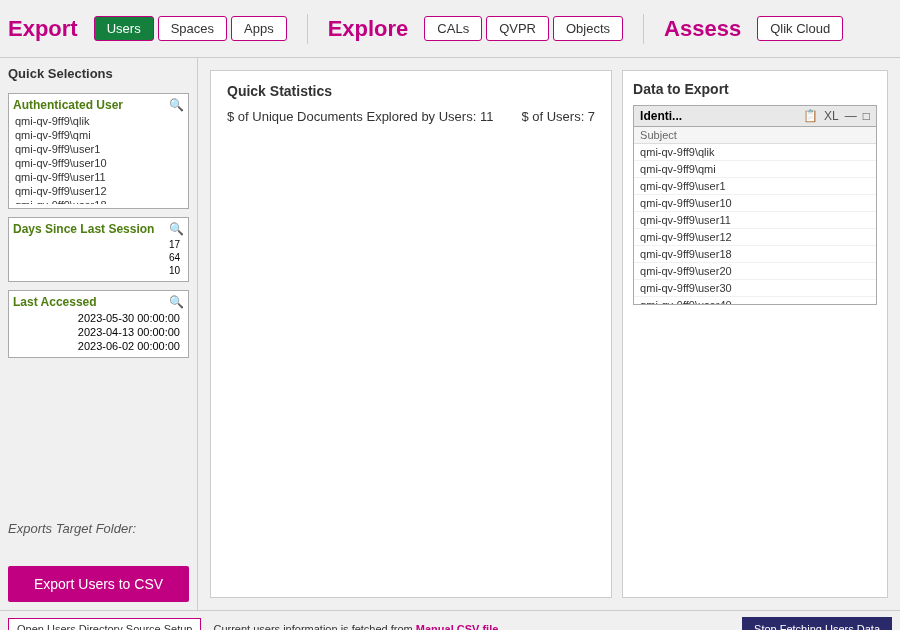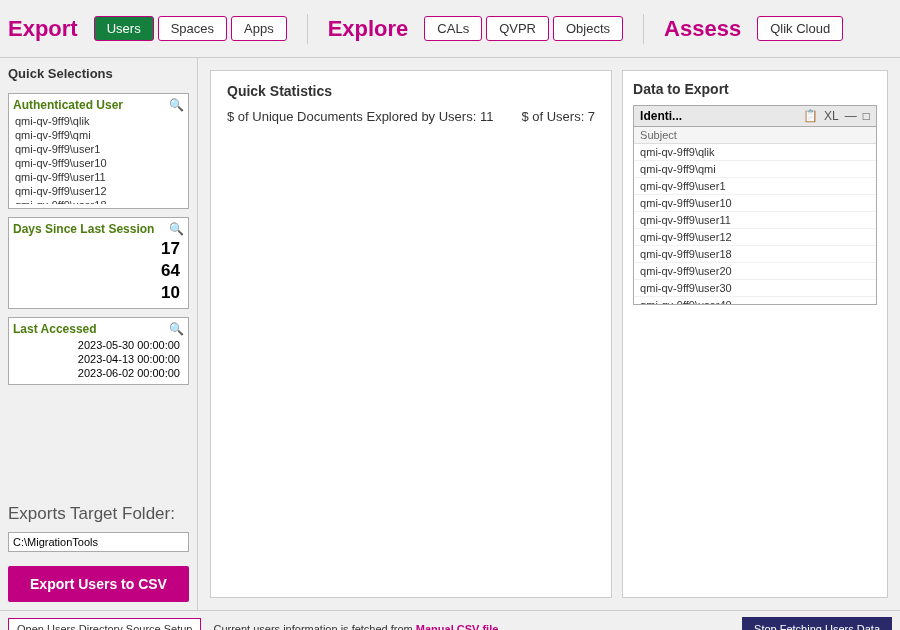--- a/index.html
+++ b/index.html
@@ -21,31 +21,31 @@
     .section-title { font-weight: bold; font-size: 12px; color: #4d7c0f; }
     .filter-box { border: 1px solid #aaa; background: #fff; padding: 4px; }
     .filter-header { display: flex; justify-content: space-between; align-items: center; margin-bottom: 2px; }
     .filter-header .search-icon { color: #666; font-size: 12px; cursor: pointer; }
     .filter-list { max-height: 90px; overflow-y: auto; }
     .filter-item { padding: 1px 2px; cursor: pointer; color: #333; font-size: 11px; }
 
     .days-box { border: 1px solid #aaa; background: #fff; padding: 4px; }
     .days-header { display: flex; justify-content: space-between; align-items: center; margin-bottom: 2px; }
     .days-list { display: flex; flex-direction: column; align-items: flex-end; }
-    .days-item { padding: 1px 4px; cursor: pointer; font-size: 17px; font-weight: bold; }
+    .days-item { padding: 1px 4px; cursor: pointer; font-size: 10px; }
 
     .accessed-box { border: 1px solid #aaa; background: #fff; padding: 4px; }
     .accessed-header { display: flex; justify-content: space-between; align-items: center; margin-bottom: 2px; }
     .accessed-list { display: flex; flex-direction: column; align-items: flex-end; }
     .accessed-item { padding: 1px 4px; font-size: 11px; }
 
     .spacer { flex: 1; }
-    .exports-label { font-size: 17px; color: #555; margin-bottom: 8px; }
+    .exports-label { font-size: 13px; color: #555; margin-bottom: 16px; font-style: italic; }
     .exports-input { width: 100%; border: 1px solid #aaa; padding: 3px 4px; font-size: 11px; background: #fff; }
-    .export-btn { width: 100%; margin-top: 6px; padding: 10px 4px; background: #c00080; color: #fff; border: none; font-size: 14px; font-weight: bold; cursor: pointer; border-radius: 2px; }
+    .export-btn { width: 100%; margin-top: 6px; padding: 10px 4px; background: #c00080; color: #fff; border: none; font-size: 14px; font-weight: normal; cursor: pointer; border-radius: 2px; }
 
     
     .right-panel { flex: 1; padding: 12px; display: flex; gap: 10px; overflow: hidden; }
 
     
     .quick-stats { background: #fff; border: 1px solid #ccc; padding: 12px 16px; }
     .quick-stats-title { font-size: 14px; font-weight: bold; margin-bottom: 10px; color: #333; }
     .stats-row { display: flex; align-items: center; gap: 28px; }
     .stat-item { font-size: 13px; color: #333; }
 
@@ -140,21 +140,20 @@
         <div class="accessed-item">2023-05-30 00:00:00</div>
         <div class="accessed-item">2023-04-13 00:00:00</div>
         <div class="accessed-item">2023-06-02 00:00:00</div>
       </div>
     </div>
 
     <div class="spacer"></div>
 
     <div>
       <div class="exports-label">Exports Target Folder:</div>
-      <input class="exports-input" type="text" value="C:\MigrationTools" style="">
     </div>
 
     <button class="export-btn">Export Users to CSV</button>
   </div>
 
   <div class="right-panel">
 
     <div class="quick-stats">
       <div class="quick-stats-title">Quick Statistics</div>
       <div class="stats-row">

